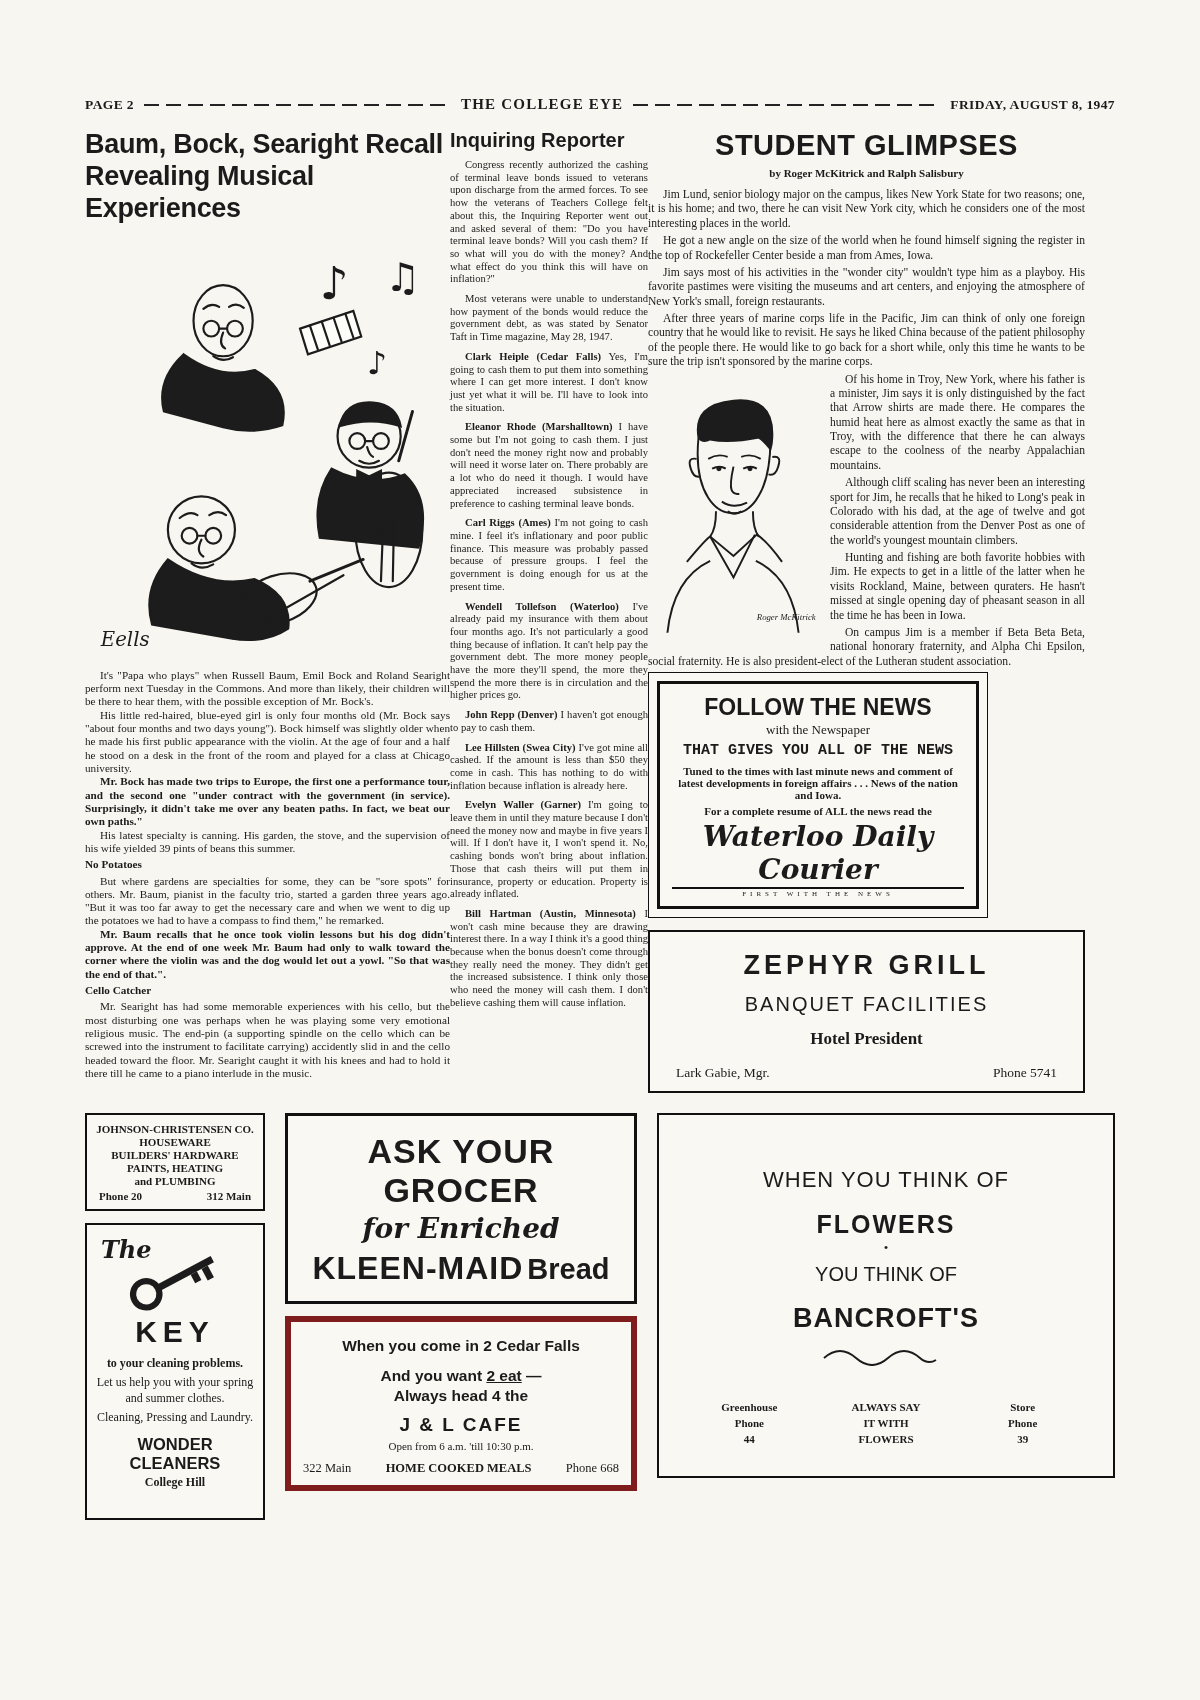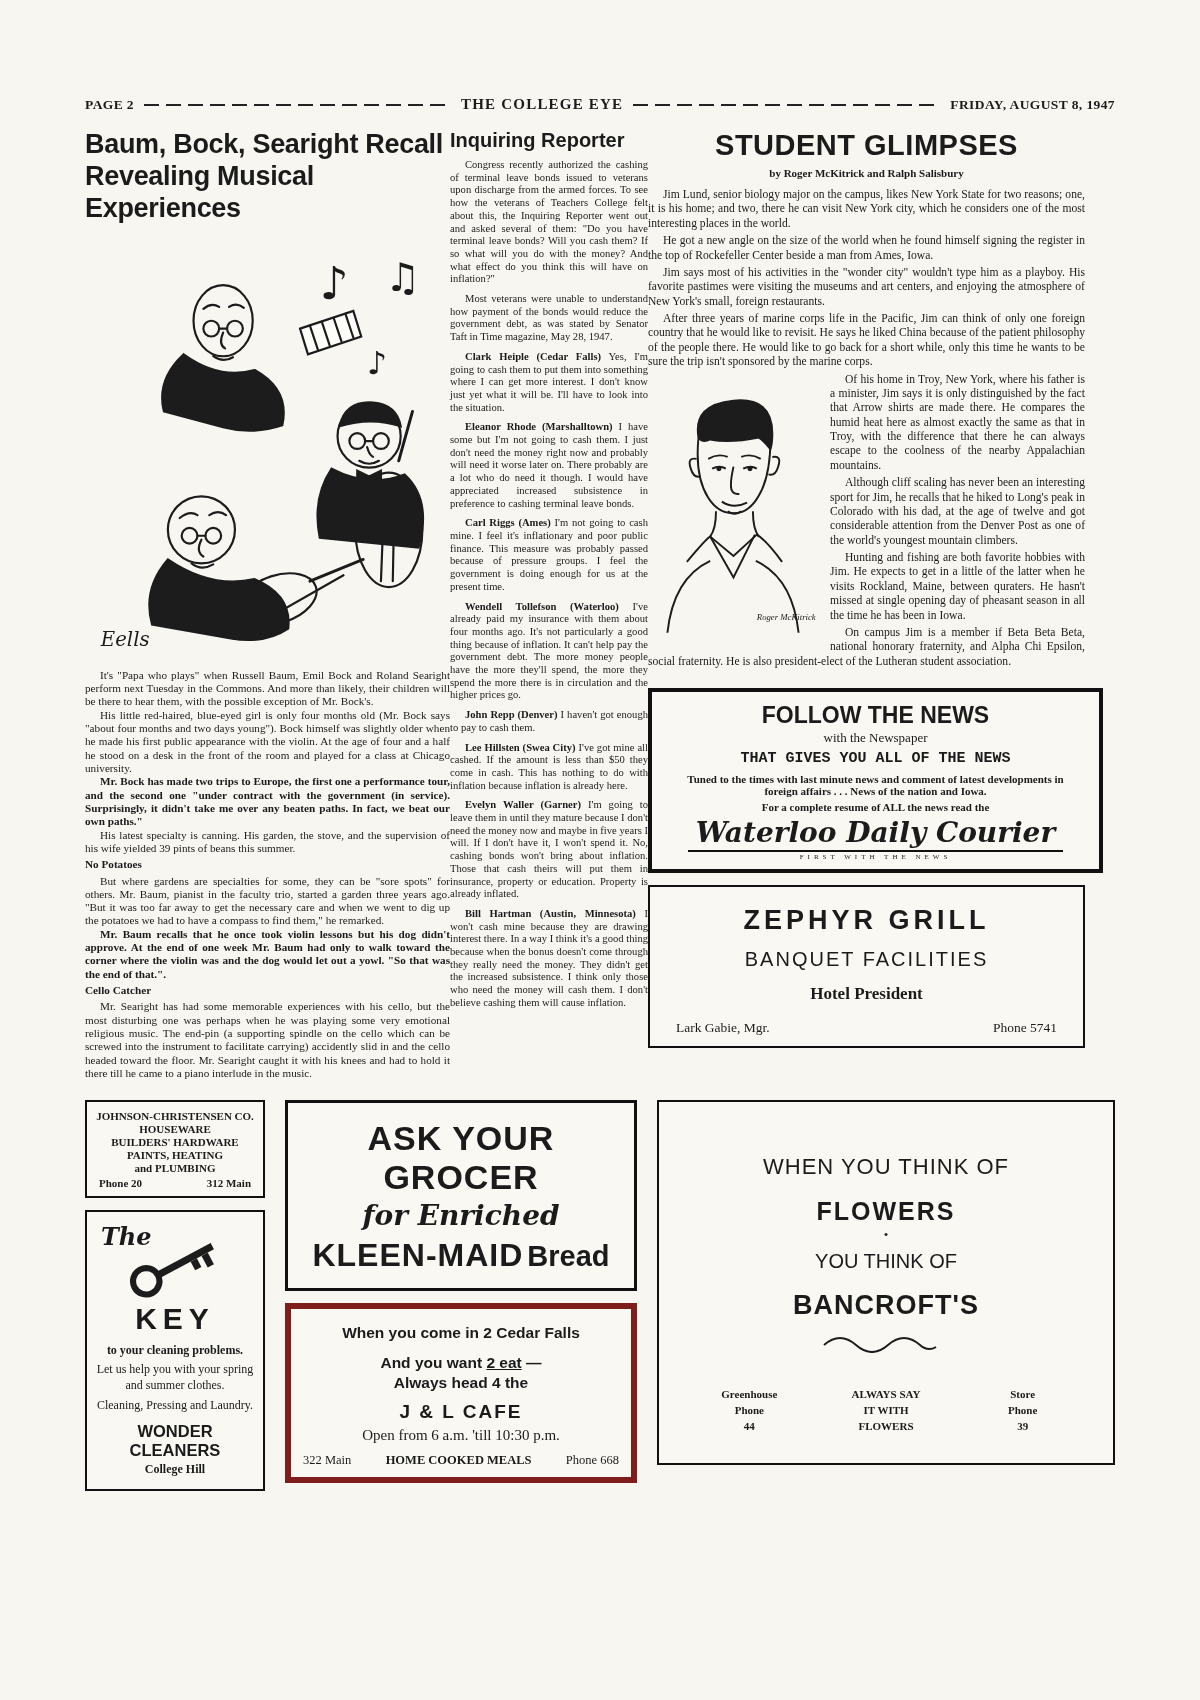--- a/index.html
+++ b/index.html
@@ -30,21 +30,21 @@
   .headline2{font-family:"Liberation Sans",sans-serif;font-size:20px;font-weight:700;margin-bottom:7px}
   .headline3{font-family:"Liberation Sans",sans-serif;font-size:29px;font-weight:700;text-align:center;letter-spacing:.5px}
   .byline{text-align:center;font-weight:bold;font-size:11px;margin:5px 0 9px}
   .resp-name{font-weight:bold}
   .portrait{float:left;width:170px;margin:4px 12px 2px 0}
   .clear{clear:both}
 
   
   .ad{background:#f9f8f3}
 
-  .courier{border:1px solid #111;padding:0;margin-top:16px;width:455px}
+  .courier{border:1px solid #111;padding:8px;margin-top:0;width:340px}
   .courier-inner{border:3px solid #111;padding:10px 12px 8px;text-align:center}
   .cour-l1{font-family:"Liberation Sans",sans-serif;font-weight:700;font-size:23px}
   .cour-l2{font-size:13px;margin-top:1px}
   .cour-l3{font-family:Liberation Mono, monospace;font-weight:700;font-size:15px;margin-top:4px}
   .cour-l4{font-weight:bold;font-size:11px;margin-top:6px;padding:0 6px}
   .cour-l5{font-weight:bold;font-size:11px;margin-top:4px}
   .cour-name{font-family:"DejaVu Serif",serif;font-weight:bold;font-style:italic;font-size:28px;
              margin-top:3px;border-bottom:2px solid #111;display:inline-block;padding:0 8px 1px}
   .cour-tag{font-size:7px;letter-spacing:4px;margin-top:1px}
 
@@ -55,42 +55,42 @@
   .zep-row{display:flex;justify-content:space-between;font-size:13.5px;margin-top:16px;padding:0 12px}
 
   
   .bottom-grid{display:grid;grid-template-columns:180px 352px 1fr;column-gap:20px;margin-top:20px;align-items:start}
 
   .johnson{border:2px solid #111;padding:8px 6px 7px;text-align:center;font-weight:bold}
   .jc-name{font-size:11px}
   .jc-line{font-size:11px;margin-top:1px}
   .jc-row{display:flex;justify-content:space-between;font-size:11px;margin-top:3px;padding:0 6px}
 
-  .cleaners{border:2px solid #111;margin-top:12px;padding:10px 8px 12px;text-align:center}
+  .cleaners{border:2px solid #111;margin-top:12px;padding:10px 8px 28px;text-align:center}
   .key-wrap{position:relative;height:88px}
   .the-script{position:absolute;left:6px;top:0;font-style:italic;font-family:"DejaVu Serif",serif;font-size:24px;font-weight:bold}
   .key-word{font-family:"Liberation Sans",sans-serif;font-weight:700;font-size:30px;letter-spacing:6px;margin-top:-8px}
   .cl-l1{font-weight:bold;font-size:12px;margin-top:7px}
   .cl-l2{font-size:12px;margin-top:4px;line-height:1.3}
   .cl-name{font-family:"Liberation Sans",sans-serif;font-weight:700;font-size:16.5px;margin-top:9px}
   .cl-loc{font-weight:bold;font-size:12px;margin-top:2px}
 
   .kleenmaid{border:3px solid #111;padding:16px 10px 14px;text-align:center}
   .km-l1{font-family:"Liberation Sans",sans-serif;font-weight:700;font-size:34px;letter-spacing:1px}
   .km-l2{font-family:"DejaVu Serif",serif;font-style:italic;font-weight:bold;font-size:28px;margin-top:2px}
   .km-l3{margin-top:5px}
   .km-brand{font-family:"Liberation Sans",sans-serif;font-weight:700;font-size:32px;letter-spacing:1px}
   .km-prod{font-family:"Liberation Sans",sans-serif;font-weight:700;font-size:29px}
 
   .cafe{border:6px solid #7f1d1d;margin-top:12px;padding:13px 12px 9px;text-align:center}
   .cafe-l1{font-family:"Liberation Sans",sans-serif;font-weight:700;font-size:15.5px;margin-top:2px}
   .cafe-l2{font-family:"Liberation Sans",sans-serif;font-weight:700;font-size:15.5px;margin-top:12px}
   .u{text-decoration:underline}
   .cafe-name{font-family:"Liberation Sans",sans-serif;font-weight:700;font-size:19px;letter-spacing:2px;margin-top:9px}
-  .cafe-hours{font-size:15px;margin-top:4px}
+  .cafe-hours{font-size:11px;margin-top:4px}
   .cafe-row{display:flex;justify-content:space-between;align-items:flex-end;font-size:12.5px;margin-top:9px}
 
   .bancrofts{border:2px solid #111;padding:52px 22px 18px;text-align:center;min-height:365px}
   .bc-l1{font-family:"Liberation Sans",sans-serif;font-size:22px;letter-spacing:1px}
   .bc-flowers{font-family:"Liberation Sans",sans-serif;font-weight:700;font-size:25px;letter-spacing:2px;margin-top:17px}
   .bc-dot{font-size:13px;margin-top:1px}
   .bc-l3{font-family:"Liberation Sans",sans-serif;font-size:20px;margin-top:7px}
   .bc-name{font-family:"Liberation Sans",sans-serif;font-weight:700;font-size:27px;letter-spacing:1px;margin-top:17px}
   .bc-flourish{margin-top:12px}
   .bc-row{display:flex;justify-content:space-between;margin-top:30px;font-weight:bold;font-size:11px;line-height:1.45}

